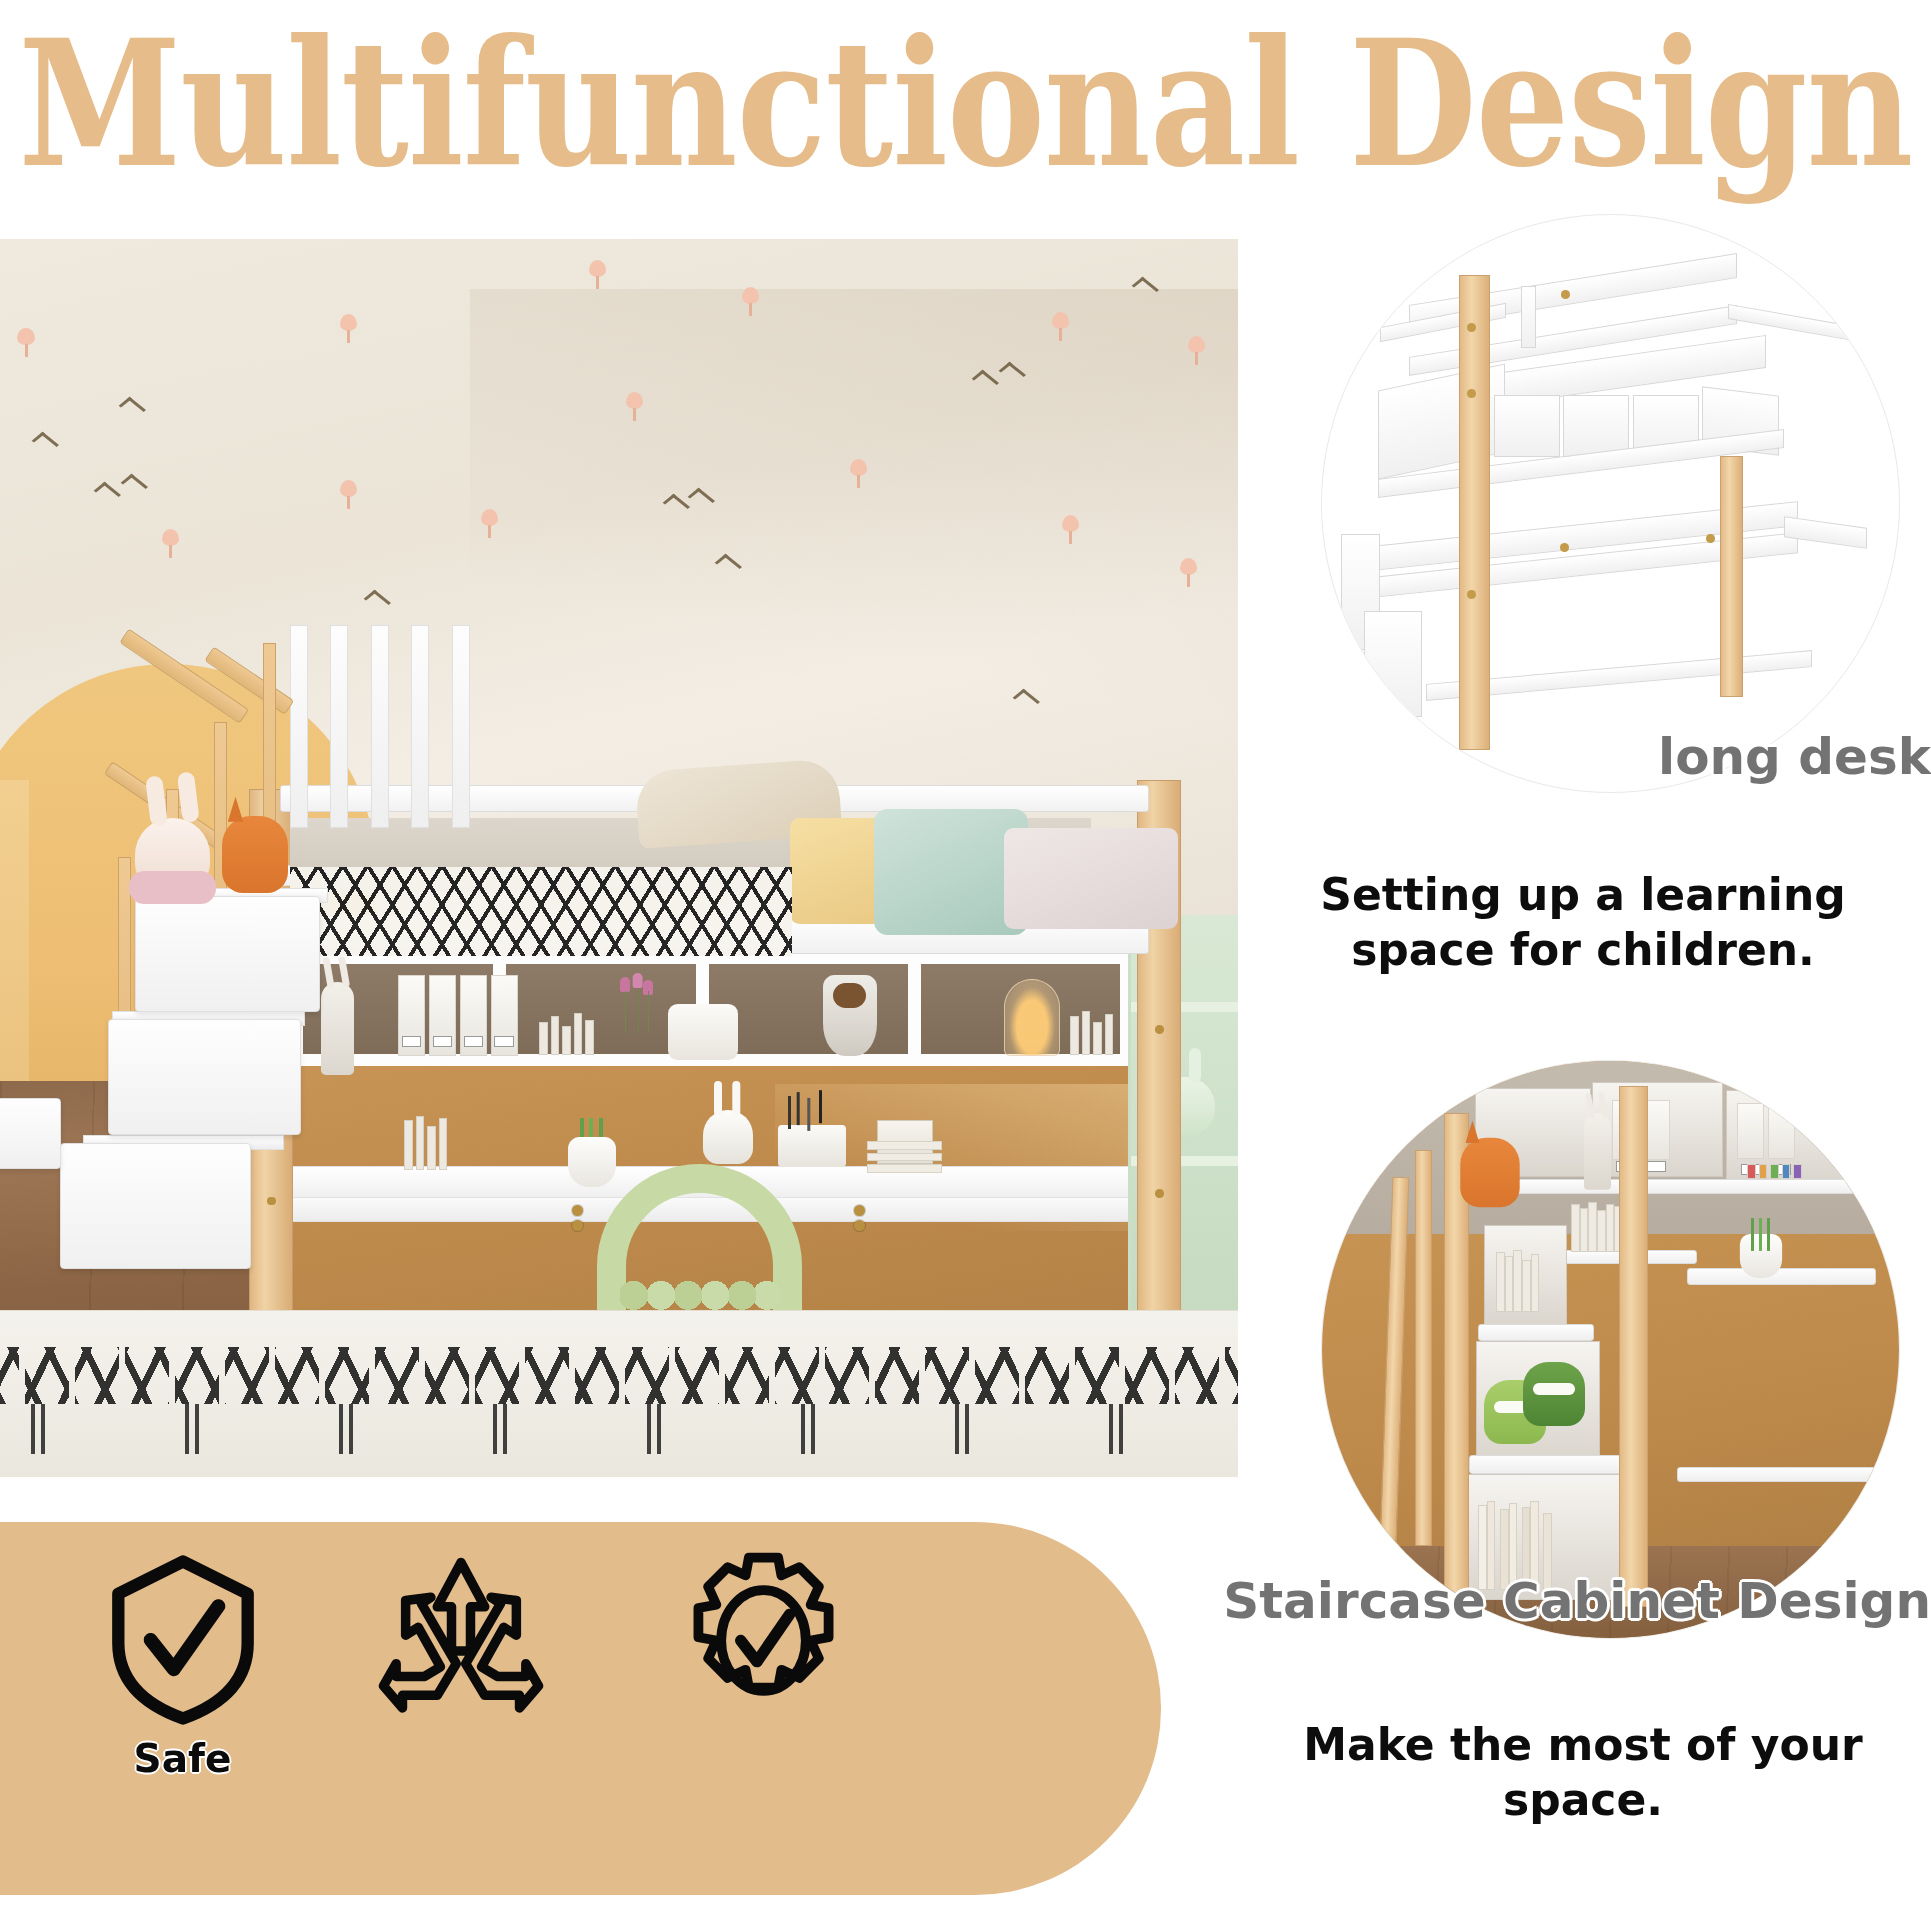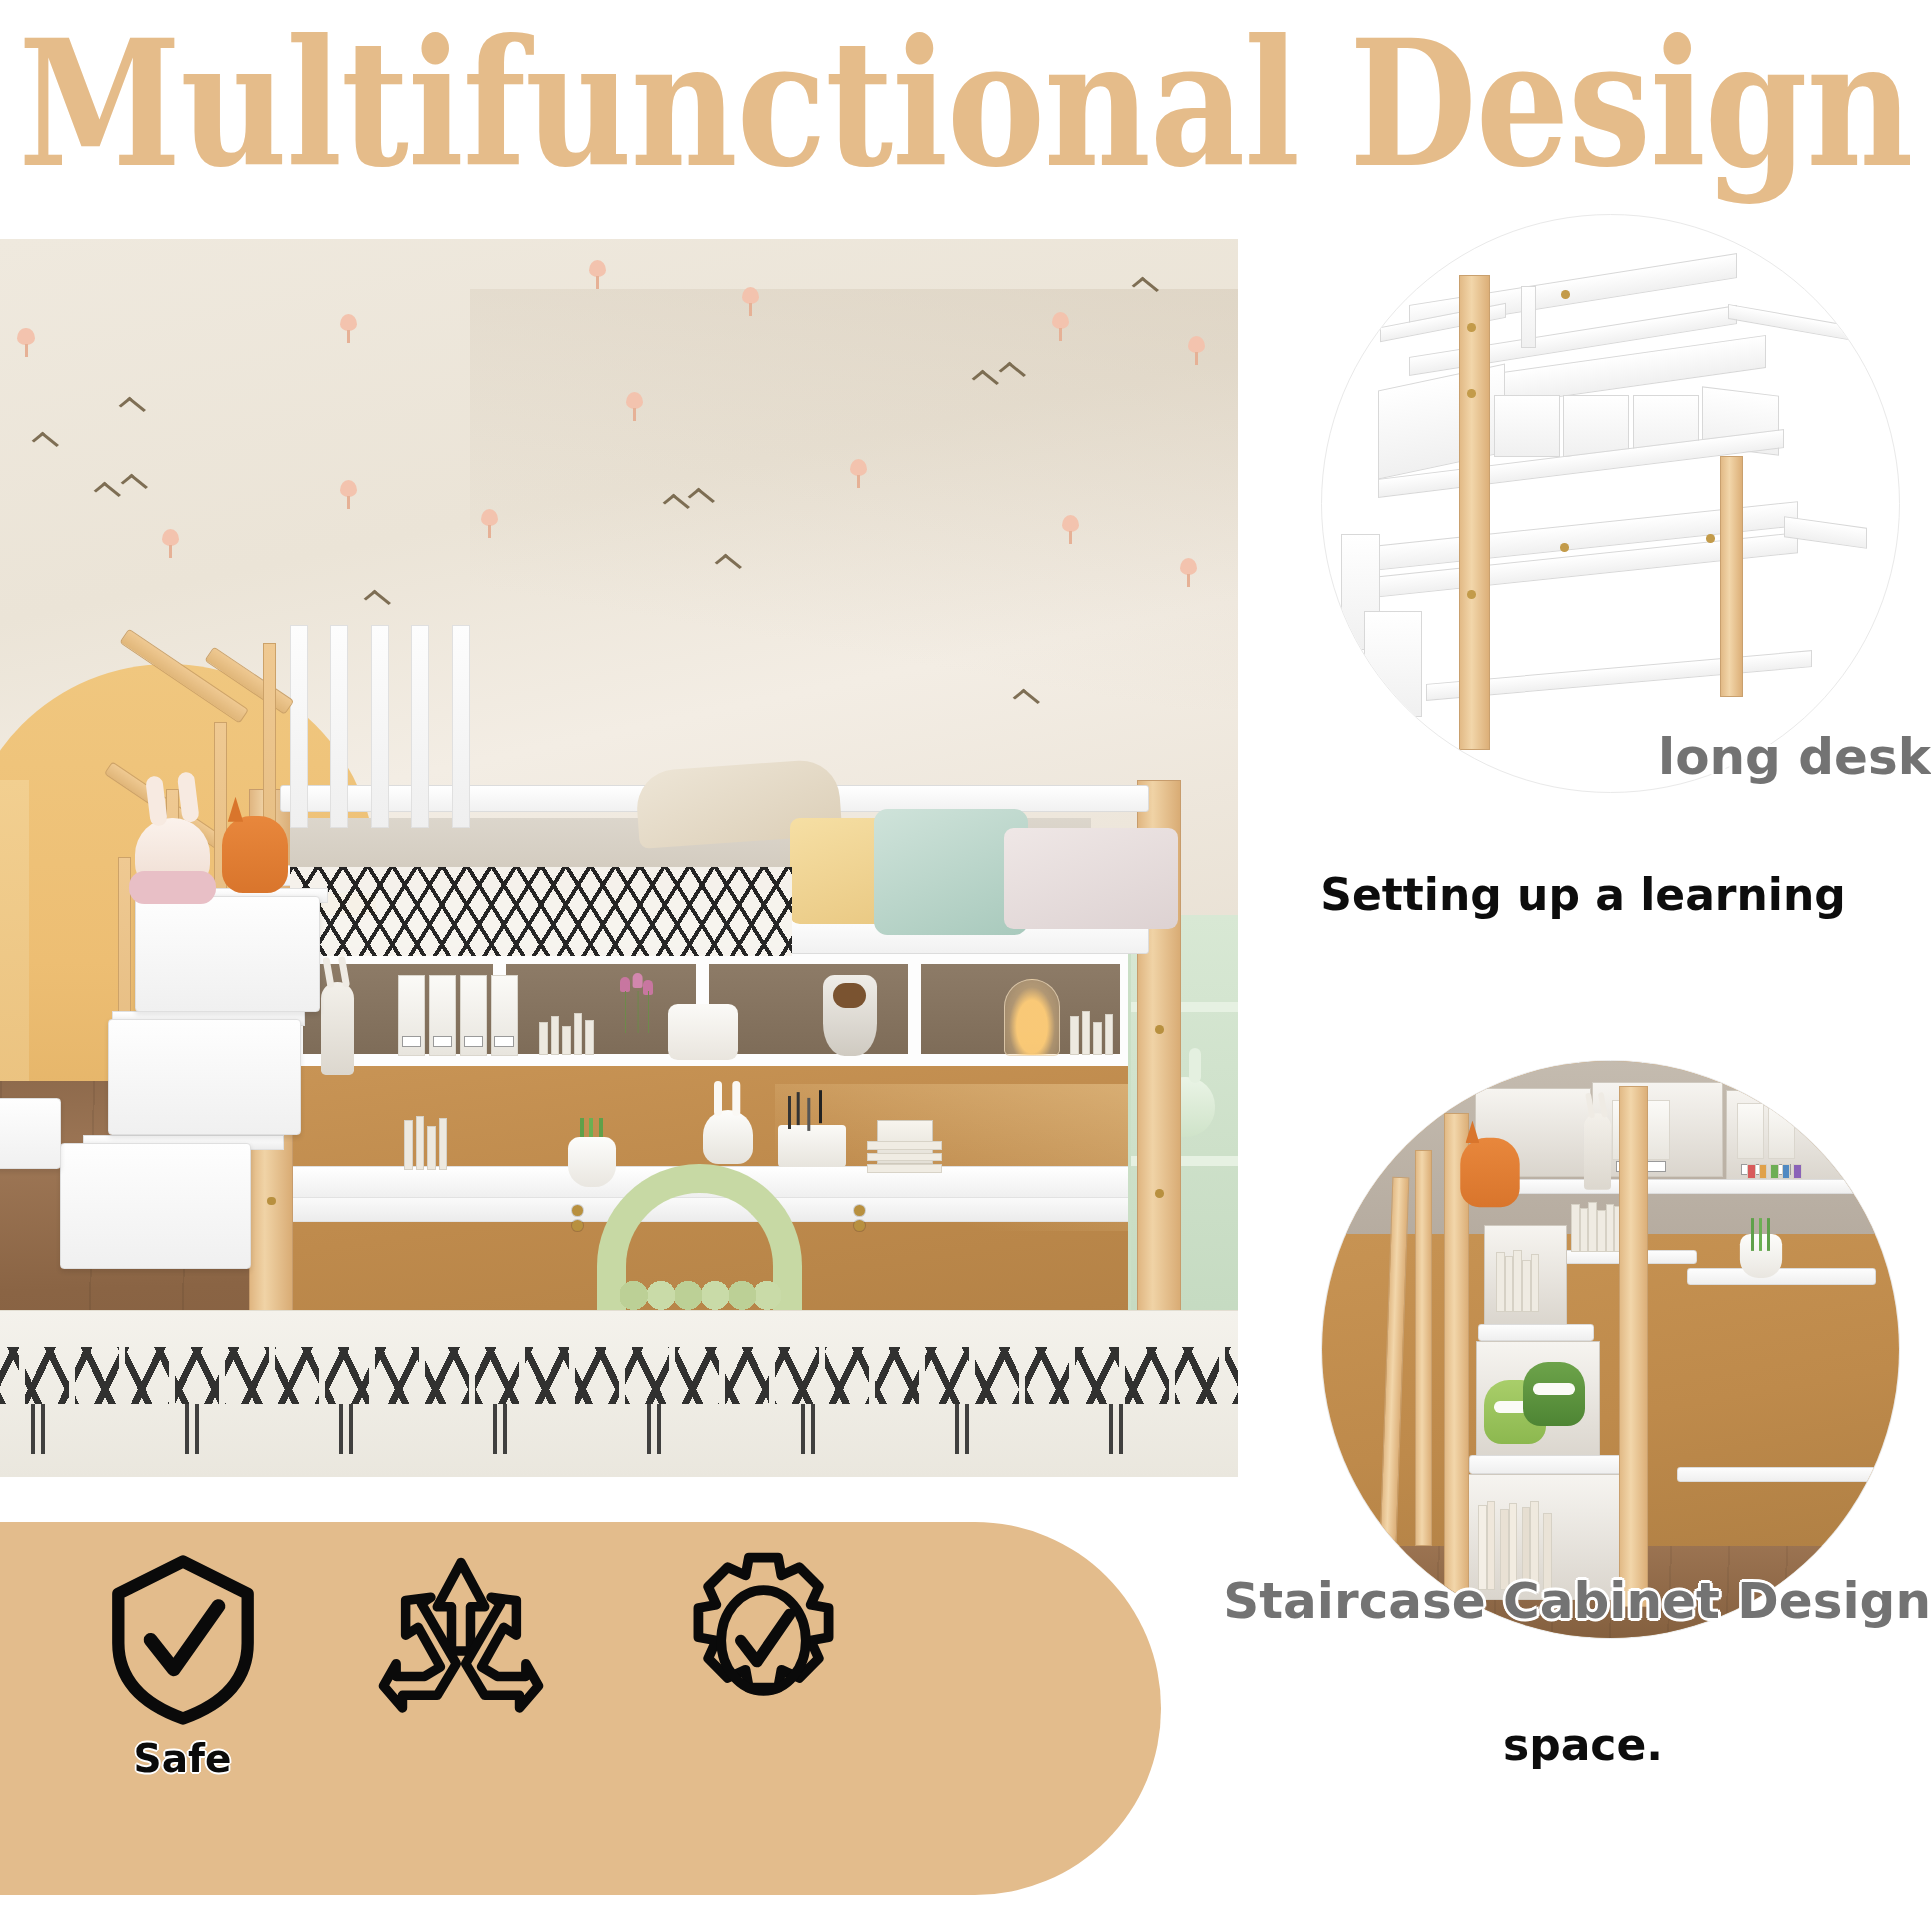--- a/index.html
+++ b/index.html
@@ -669,20 +669,21 @@
   <div class="fr-screw" style="left:145px; top:108px;"></div>
   <div class="fr-screw" style="left:145px; top:174px;"></div>
   <div class="fr-screw" style="left:145px; top:375px;"></div>
   <div class="fr-screw" style="left:239px; top:75px;"></div>
   <div class="fr-screw" style="left:238px; top:328px;"></div>
   <div class="fr-screw" style="left:384px; top:319px;"></div>
 </div>
 <div id="caption-long-desk" class="inset-caption">long desk</div>
 <div id="body-long-desk" class="inset-body">
   <div>Setting up a learning</div>
+  <div>space for children.</div>
 </div>
 
 <div id="inset-staircase" class="inset-circle">
   <div class="st-bg"></div>
   <div class="st-wall-top"></div>
   <div class="st-floor"></div>
 
   <div class="st-cube" style="left:153px; top:27px;  width:116px; height:89px;"></div>
   <div class="st-cube" style="left:270px; top:21px;  width:131px; height:95px;"></div>
   <div class="st-cube" style="left:404px; top:29px;  width:122px; height:93px;"></div>
@@ -734,20 +735,21 @@
   </div>
 
   <div class="fr-post" style="left:122px; top:52px;  width:25px; height:483px;"></div>
   <div class="fr-post" style="left:297px; top:25px;  width:29px; height:521px;"></div>
   <div class="fr-post" style="left:64px;  top:116px; width:17.4px; height:367px; transform:rotate(2deg);"></div>
   <div class="fr-post" style="left:93px;  top:89px;  width:17.4px; height:396px;"></div>
   <div class="plush-fox" style="left:135px; top:73px; transform:scale(.9);"></div>
 </div>
 <div id="caption-staircase" class="inset-caption">Staircase Cabinet Design</div>
 <div id="body-staircase" class="inset-body">
+  <div>Make the most of your</div>
   <div>space.</div>
 </div>
 
 <div id="feature-bar">
 
   <div class="feature-item" style="left:23px;">
     <div class="feature-icon">
       <svg width="154" height="174" viewBox="0 0 100 112" fill="none" stroke="#0A0A0A" stroke-width="8" stroke-linejoin="round" stroke-linecap="round">
         <path d="M50 5 L92 26 L92 58 Q92 92 50 107 Q8 92 8 58 L8 26 Z"></path>
         <path d="M29 56 L44 75 L73 34" stroke-width="9"></path>

